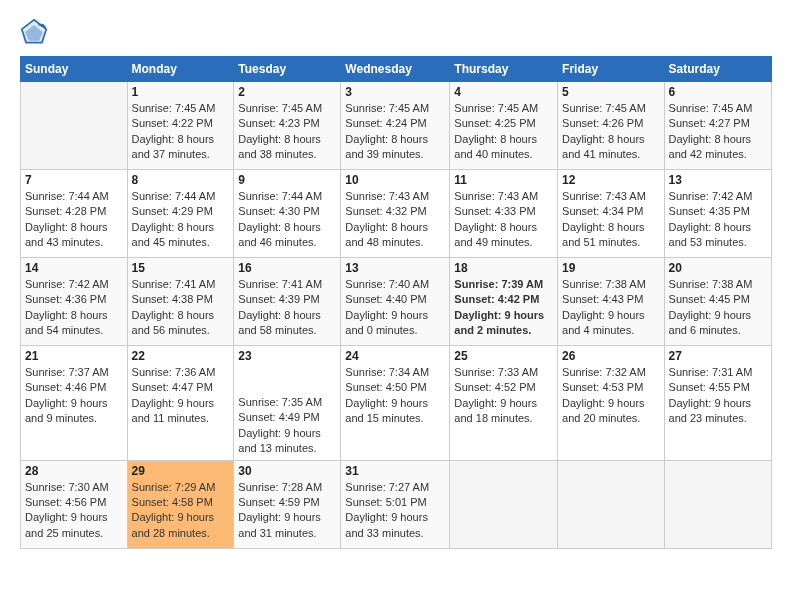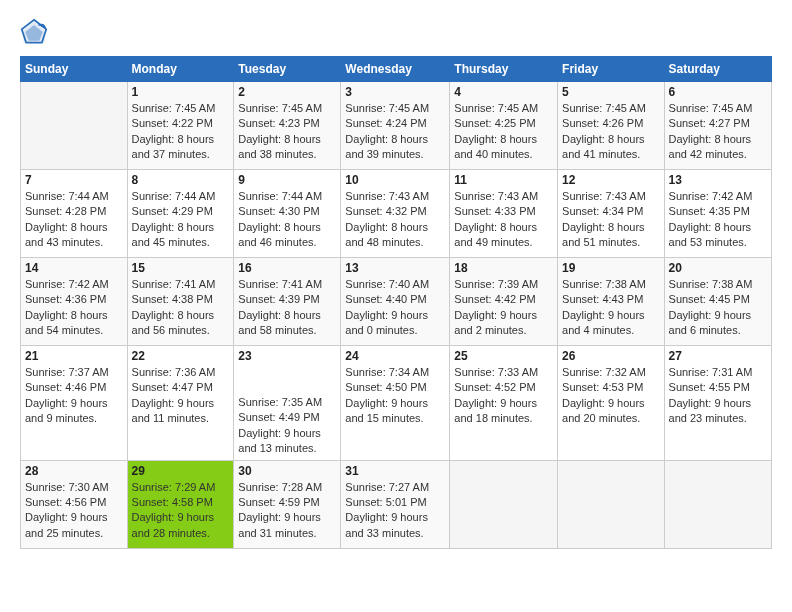--- a/index.html
+++ b/index.html
@@ -234,21 +234,21 @@
 Daylight: 8 hours and 58 minutes.</div>
           </td>
           <td style="background: rgb(249, 249, 249);">
             <span class="day-number">13</span>
             <div class="day-info" style="white-space: pre-line;">Sunrise: 7:40 AM
 Sunset: 4:40 PM
 Daylight: 9 hours and 0 minutes.</div>
           </td>
           <td style="background: rgb(249, 249, 249);">
             <span class="day-number">18</span>
-            <div class="day-info" style="white-space: pre-line;">Sunrise: 7:39 AM
+            <div class="day-info" style="white-space: pre-line; font-weight: bold;">Sunrise: 7:39 AM
 Sunset: 4:42 PM
 Daylight: 9 hours and 2 minutes.</div>
           </td>
           <td style="background: rgb(249, 249, 249);">
             <span class="day-number">19</span>
             <div class="day-info" style="white-space: pre-line;">Sunrise: 7:38 AM
 Sunset: 4:43 PM
 Daylight: 9 hours and 4 minutes.</div>
           </td>
           <td style="background: rgb(249, 249, 249);">
@@ -302,21 +302,21 @@
 Daylight: 9 hours and 23 minutes.</div>
           </td>
         </tr>
         <tr>
           <td style="background: rgb(249, 249, 249);">
             <span class="day-number">28</span>
             <div class="day-info" style="white-space: pre-line;">Sunrise: 7:30 AM
 Sunset: 4:56 PM
 Daylight: 9 hours and 25 minutes.</div>
           </td>
-          <td style="background: #84cc16;">
+          <td style="background: #fdba74;">
             <span class="day-number">29</span>
             <div class="day-info" style="white-space: pre-line;">Sunrise: 7:29 AM
 Sunset: 4:58 PM
 Daylight: 9 hours and 28 minutes.</div>
           </td>
           <td style="background: rgb(249, 249, 249);">
             <span class="day-number">30</span>
             <div class="day-info" style="white-space: pre-line;">Sunrise: 7:28 AM
 Sunset: 4:59 PM
 Daylight: 9 hours and 31 minutes.</div>

